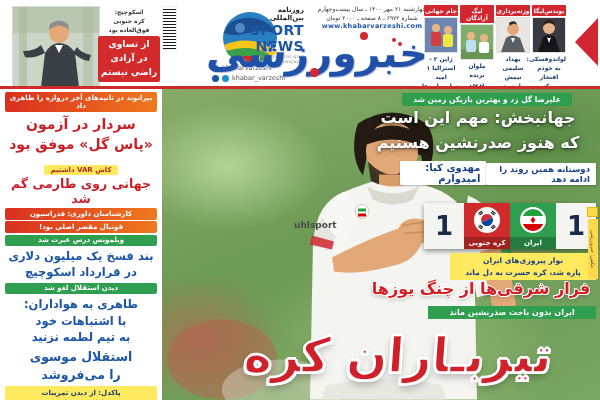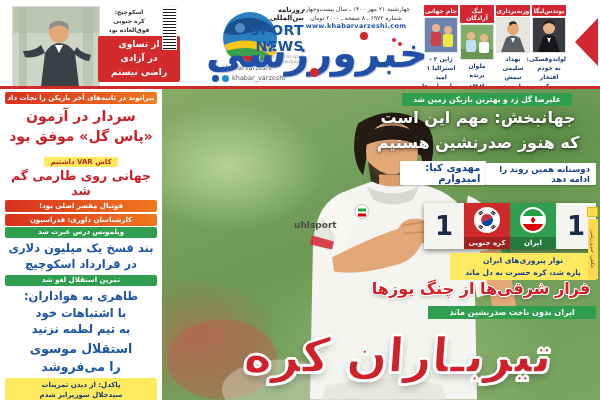--- a/index.html
+++ b/index.html
@@ -6,33 +6,33 @@
   .page{position:relative;width:600px;height:400px;background:#fff;overflow:hidden;
         font-family:"DejaVu Sans",sans-serif;margin:0 auto;}
   .abs{position:absolute;}
 
   
   .coach-photo{left:12px;top:6px;width:86px;height:80px;border:1px solid #d9d9d9;}
   .coach-kicker{left:100px;top:7px;width:58px;font-size:6px;font-weight:bold;color:#333;
                 white-space:pre-line;text-align:center;direction:rtl;line-height:1.5;}
   .coach-caption{left:98px;top:36px;width:62px;background:#d32b2b;color:#fff;
                  font-size:9px;font-weight:bold;white-space:pre-line;text-align:center;
-                 direction:rtl;line-height:1.55;padding:2px 10px;border-radius:2px;}
+                 direction:rtl;line-height:1.55;padding:2px 0;border-radius:2px;}
   .barcode{left:162px;top:6px;width:13px;height:42px;border:1px solid #eee;
            background:repeating-linear-gradient(0deg,#1a1a1a 0 1px,#fff 1px 3px);}
   .globe{left:210px;top:11px;width:84px;height:54px;}
   .brand{left:244px;top:6px;width:60px;text-align:right;}
   .brand-fa{font-size:7px;font-weight:bold;color:#222;direction:rtl;}
   .brand-en{font-size:14px;font-weight:bold;color:#1c55a6;letter-spacing:.4px;}
   .brand-sub{font-size:4.5px;color:#9a9a9a;}
   .socials{left:212px;top:64px;width:92px;font-size:6.5px;color:#555;}
   .social-row{display:flex;align-items:center;gap:3px;margin-bottom:2px;}
   .soc-dot{width:7px;height:7px;border-radius:50%;background:#1c8fd6;display:inline-block;}
   .soc-dot.d2{background:#1c55a6;}
-  .datelines{left:290px;top:4px;width:132px;text-align:center;font-size:6px;color:#333;
+  .datelines{left:306px;top:4px;width:132px;text-align:center;font-size:6px;color:#333;
              direction:rtl;line-height:1.5;}
   .website{font-size:6.5px;font-weight:bold;color:#1c55a6;direction:ltr;letter-spacing:.3px;}
   .logo-block{left:300px;top:22px;width:128px;height:62px;}
   .logo-text{font-size:40px;font-weight:bold;color:#2050a8;direction:rtl;text-align:center;
              line-height:62px;transform:skewX(-6deg);text-shadow:1px 1px 0 #b9c6e2;}
   .logo-dot{position:absolute;background:#d22630;border-radius:50%;}
   .mini-boxes{left:424px;top:5px;width:147px;display:flex;gap:2px;}
   .mini-box{width:34px;}
   .mini-tab{background:#d22630;color:#fff;font-size:6px;font-weight:bold;text-align:center;
             padding:2px 0;border-radius:1px;direction:rtl;}
@@ -244,31 +244,31 @@
       <div class="mini-caption">لواندوفسکی:
 به خودم
 افتخار می‌کنم</div>
     </div>
   </div>
 
   <div class="abs corner-shape"></div>
   <div class="abs header-rule"></div>
 
   <div class="abs left-col">
-    <div class="lc-tag-orange">بیرانوند در ثانیه‌های آخر بازیکن را نجات داد</div>
+    <div class="lc-tag-orange">بیرانوند در ثانیه‌های آخر دروازه را طاهری داد</div>
     <div class="lc-head-red">سردار در آزمون
 «پاس گل» موفق بود</div>
     <div><span class="lc-tag-yellow">کاش VAR داشتیم</span></div>
     <div class="lc-head-red2">جهانی روی طارمی گم شد</div>
+    <div class="lc-tag-orange" style="margin-bottom:1px;">کارشناسان داوری: فدراسیون</div>
     <div class="lc-tag-orange">فوتبال مقصر اصلی بود!</div>
-    <div class="lc-tag-orange" style="margin-bottom:1px;">کارشناسان داوری: فدراسیون</div>
     <div class="lc-tag-green">ویلموتس درس عبرت شد</div>
     <div class="lc-head-blue">بند فسخ یک میلیون دلاری
 در قرارداد اسکوچیچ</div>
-    <div class="lc-tag-green">تمرین استقلال لغو شد</div>
+    <div class="lc-tag-green">دیدن استقلال لغو شد</div>
     <div class="lc-head-blue">طاهری به هواداران:
 با اشتباهات خود
 به تیم لطمه نزنید</div>
     <div class="lc-head-blue big">استقلال موسوی
 را می‌فروشد</div>
     <div class="lc-tag-yellow2">پاکدل: از دیدن تمرینات
 سیدجلال سورپرایز شدم</div>
 
   </div>
 

